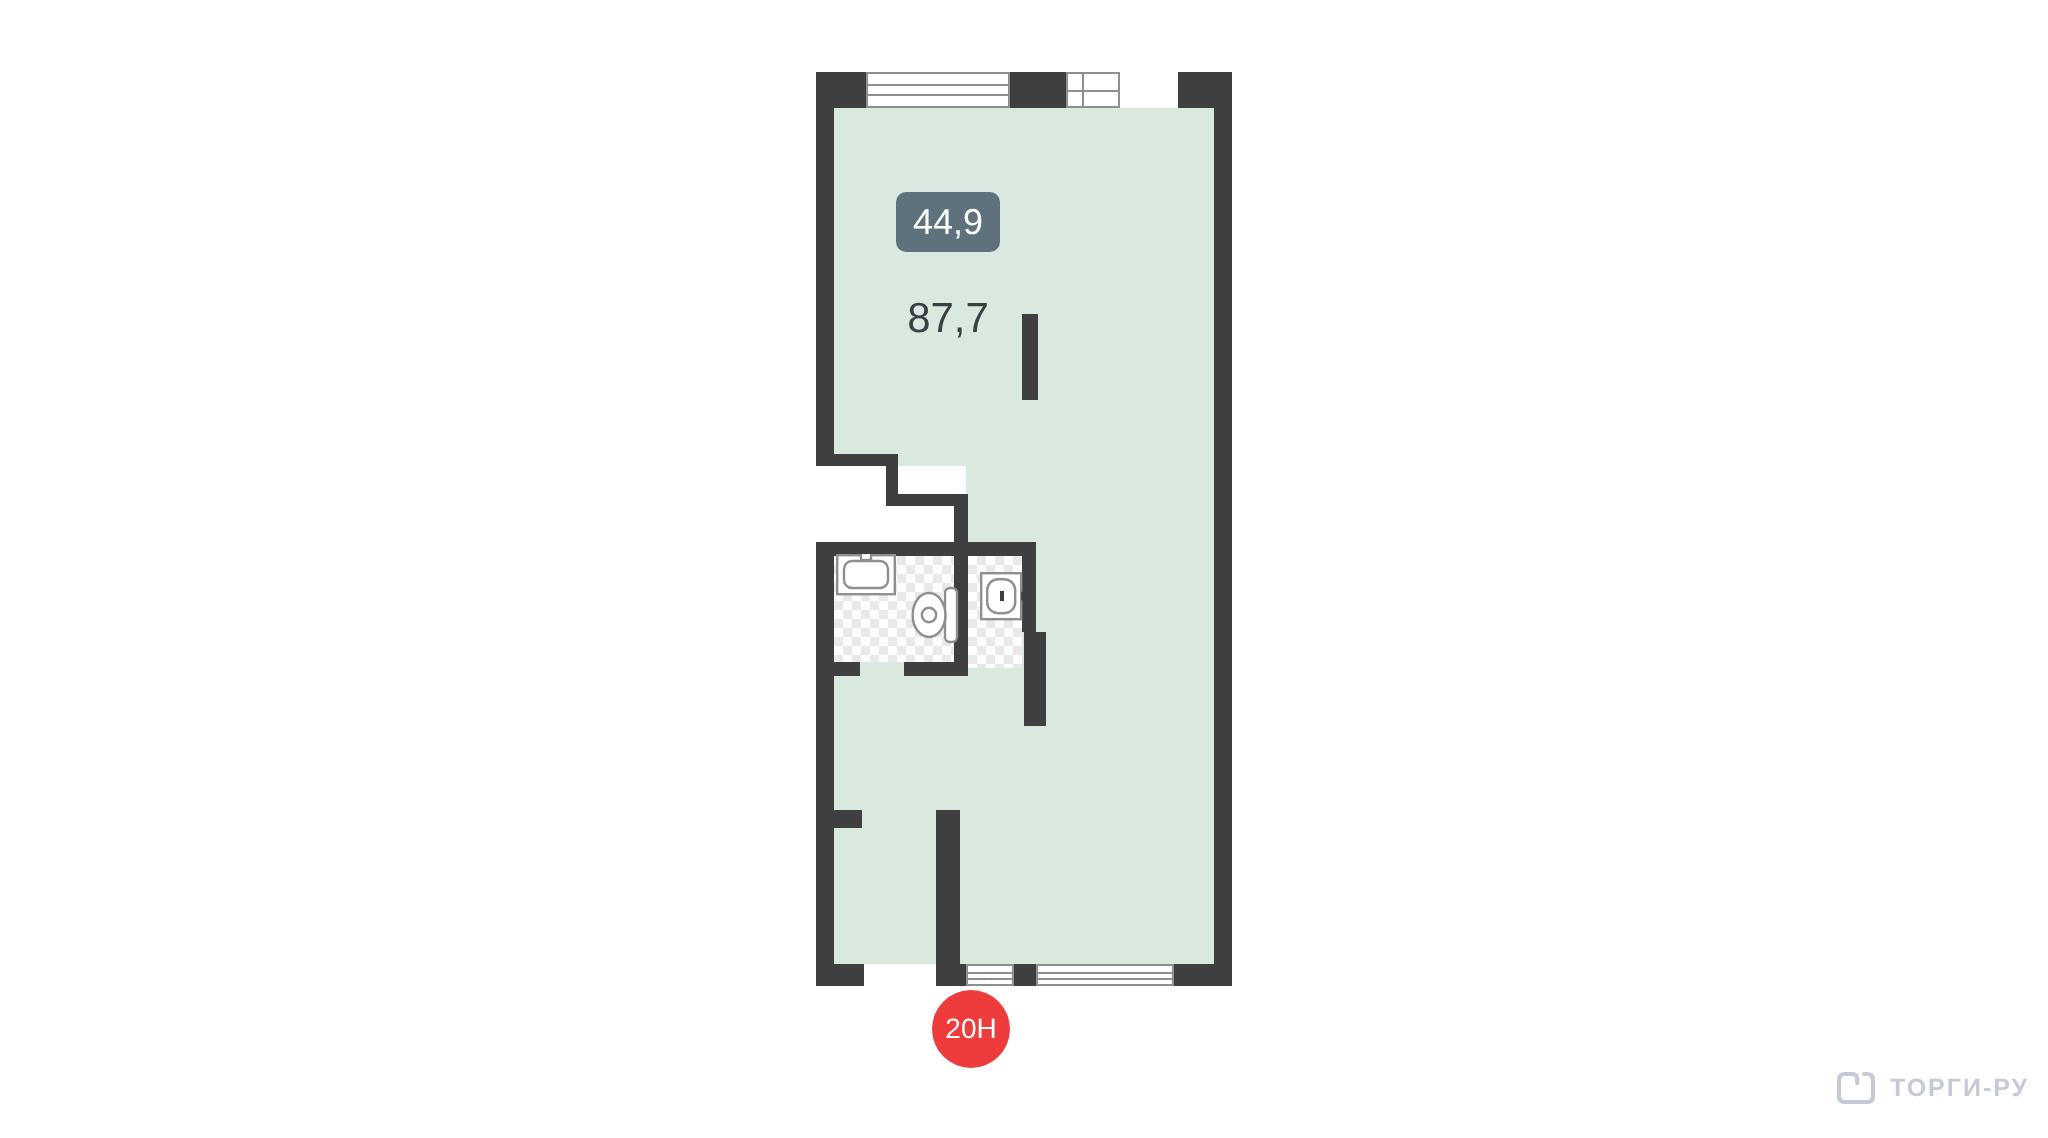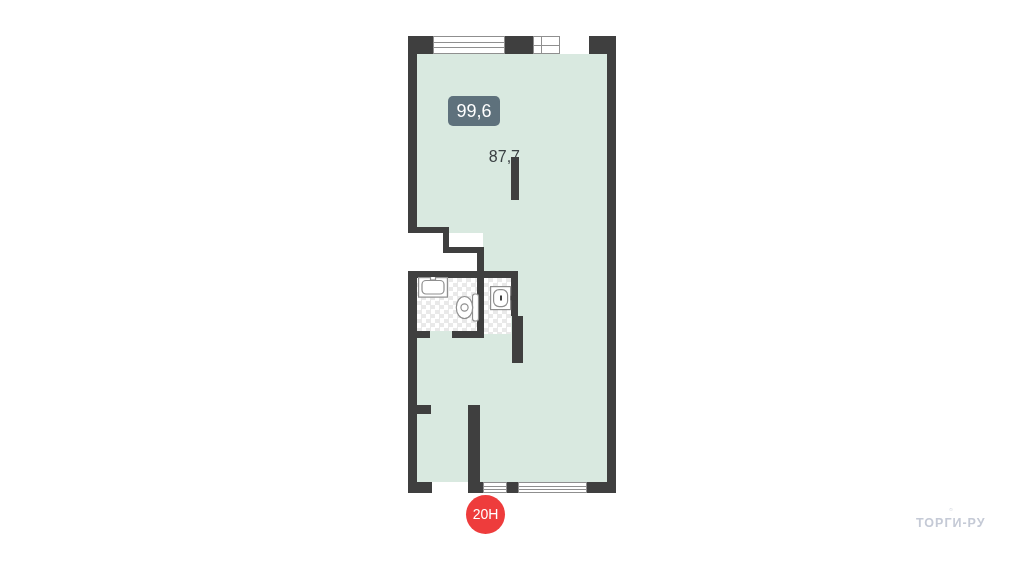--- a/index.html
+++ b/index.html
@@ -18,29 +18,29 @@
   .w{position:absolute;background:var(--wall);}
   .checker{position:absolute;
     background:repeating-conic-gradient(var(--wet-zone-checker) 0% 25%, #ffffff 0% 50%);
     background-size:9px 9px;}
   .window{position:absolute;background:#ffffff;border:1px solid var(--window-frame);box-sizing:border-box;}
   .wline{position:absolute;left:0;right:0;height:1px;background:var(--window-frame);}
   .wline-v{position:absolute;top:0;bottom:0;width:1px;background:var(--window-frame);}
   .badge{position:absolute;left:448px;top:96px;width:52px;height:30px;border-radius:5px;
     background:var(--badge-bg);color:var(--badge-text);font-size:18px;line-height:30px;
     text-align:center;}
-  .area-label{position:absolute;left:460px;top:148px;width:60px;text-align:right;
-    color:var(--label-text);font-size:16px;}
+  .area-label{position:absolute;left:444px;top:148px;width:60px;text-align:center;
+    color:var(--label-text);font-size:21px;}
   .unit-marker{position:absolute;left:434px;top:495px;width:39px;height:39px;border-radius:50%;
     background:var(--marker-bg);color:var(--marker-text);font-size:14px;line-height:39px;
     text-align:center;margin-left:32px;}
   .fx{position:absolute;}
   .fx .s{fill:#ffffff;stroke:var(--fixture-stroke);stroke-width:1.2;}
   .fx .dk{fill:var(--wall);}
-  .logo{position:absolute;left:916px;top:508px;height:22px;display:flex;align-items:center;gap:5px;flex-direction:column;}
+  .logo{position:absolute;left:916px;top:533px;height:22px;display:flex;align-items:center;gap:5px;}
   .logo-text{color:var(--logo);font-size:12.5px;font-weight:bold;letter-spacing:1px;}
   .logo svg{stroke:var(--logo);fill:none;stroke-width:2.1;stroke-linecap:round;}
 </style>
 </head>
 <body>
 
 <div class="page">
 
   <div class="abs" style="left:0;top:0;width:1024px;height:569px;">
 
@@ -106,21 +106,21 @@
       <ellipse class="s" cx="9.5" cy="15.5" rx="8.2" ry="11"></ellipse>
       <circle class="s" cx="9.5" cy="15.5" r="3.6"></circle>
     </svg>
     <svg class="fx" style="left:489px;top:285px;" width="27" height="27" viewBox="0 0 27 27">
       <rect class="s" x="1.6" y="1.6" width="20" height="23"></rect>
       <rect class="s" x="4.6" y="4.6" width="14" height="17" rx="5.5"></rect>
       <rect class="dk" x="11" y="10.5" width="2" height="5"></rect>
       <rect class="dk" x="21.6" y="10.8" width="5.4" height="4.4"></rect>
     </svg>
 
-    <div class="badge">99,6</div>
+    <div class="badge">44,9</div>
     <div class="area-label">87,7</div>
     <div class="unit-marker">20Н</div>
   </div>
 
   <div class="logo">
     <svg width="24" height="20" viewBox="0 0 24 20">
       <path d="M10 3 H6.5 Q3.5 3 3.5 6 V14 Q3.5 17 6.5 17 H17.5 Q20.5 17 20.5 14 V6 Q20.5 3 17.5 3 H16"></path>
       <path d="M10 3 Q12.6 3 12.6 5.6 V7.6"></path>
     </svg>
     <span class="logo-text">ТОРГИ-РУ</span>

